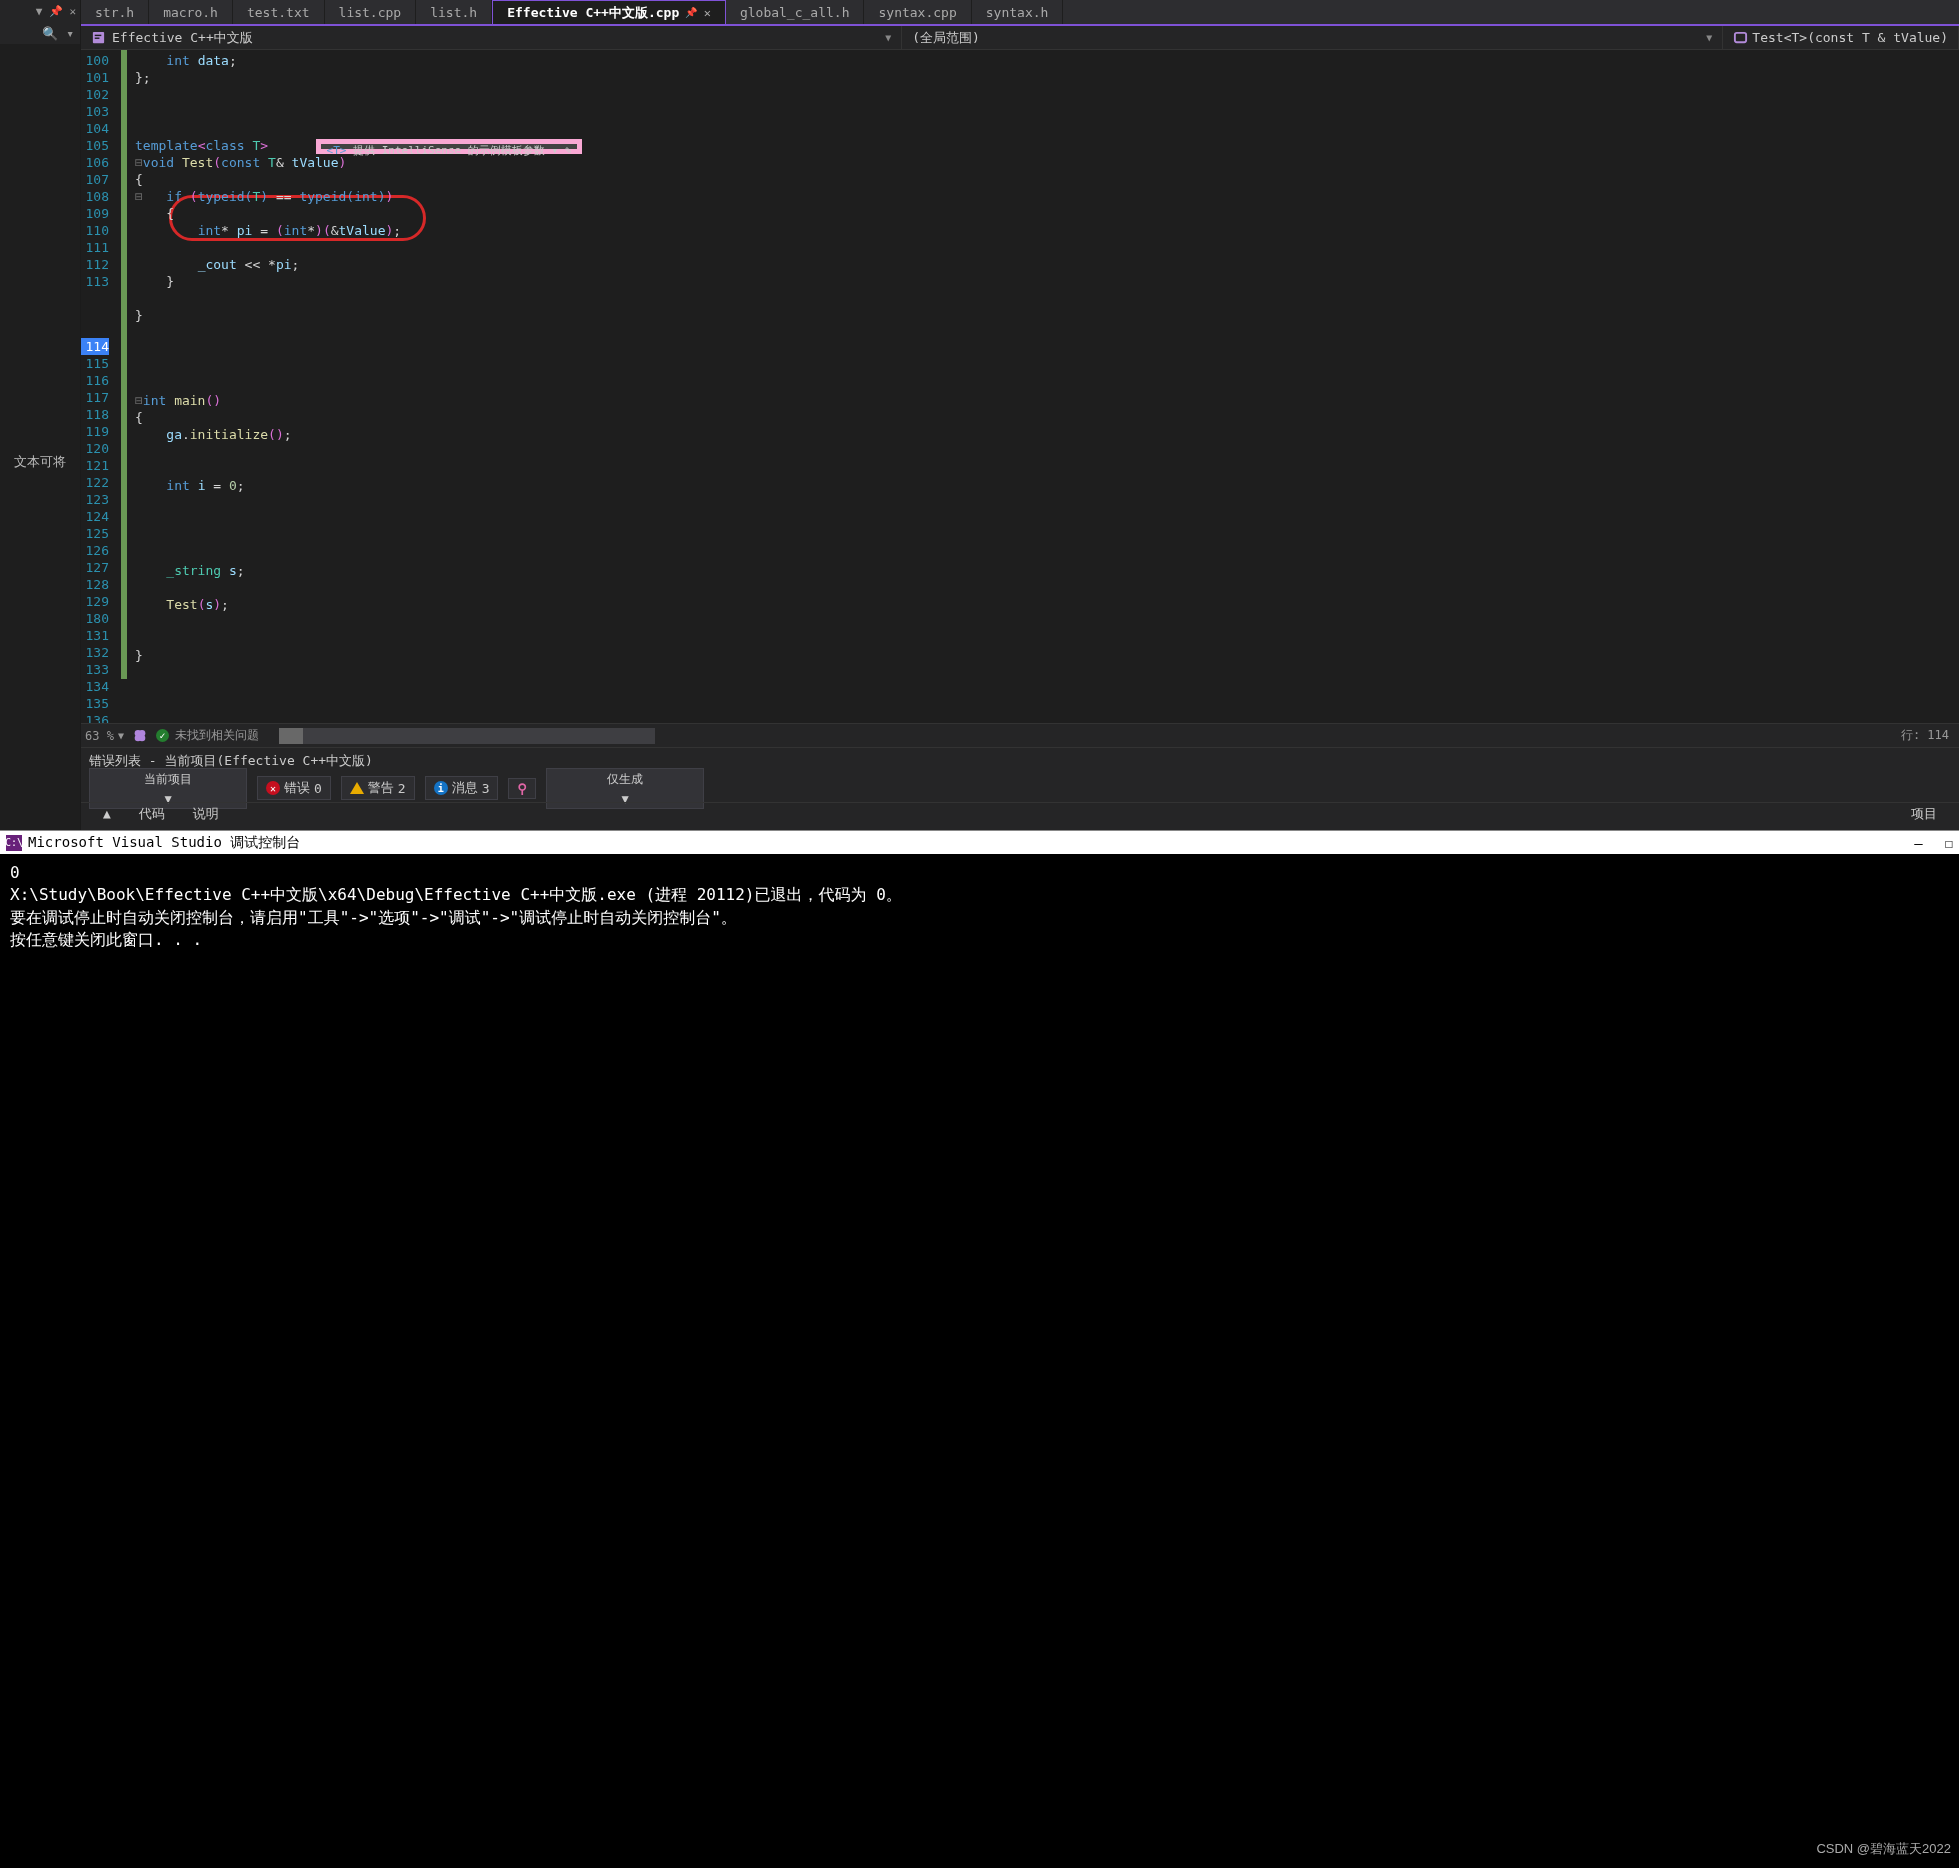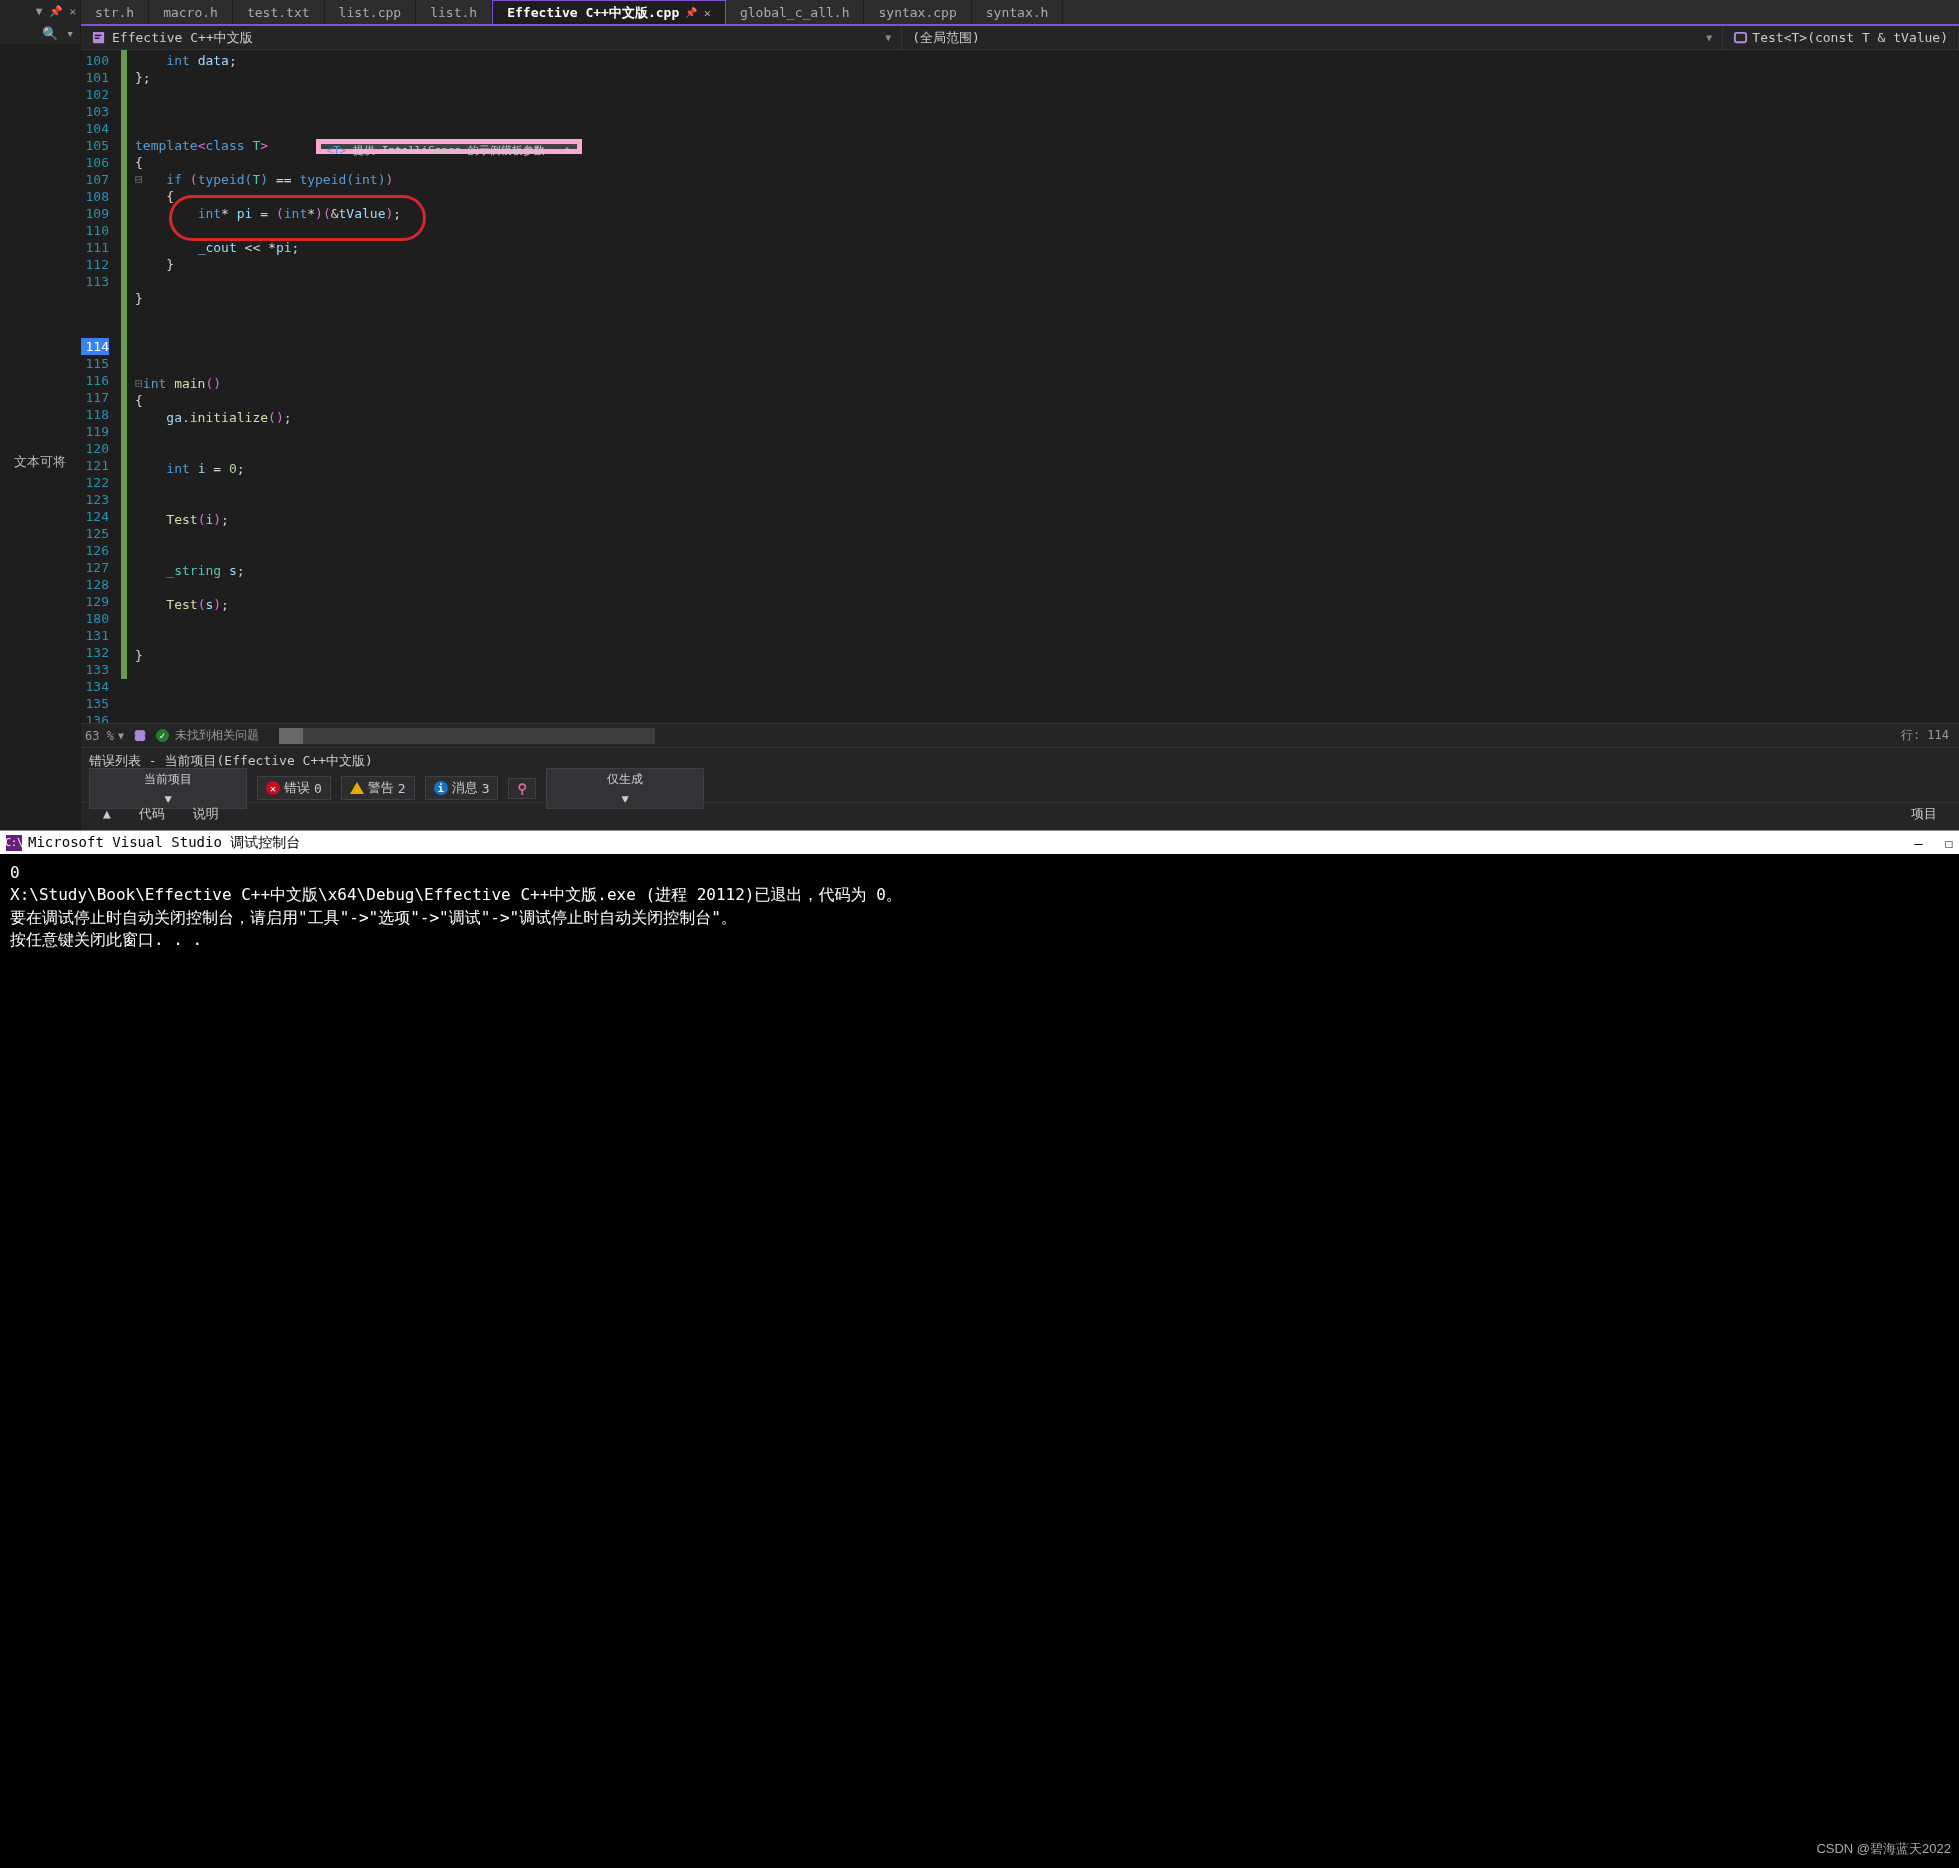--- a/index.html
+++ b/index.html
@@ -387,20 +387,21 @@
             <div class="m"></div>
           </div>
       <div class="code" id="code">
         <div class="red-circle"></div>
       <div class="line">    <span class="kw">int</span> <span class="var">data</span><span class="txt">;</span></div>
             <div class="line"><span class="txt">};</span></div>
             <div class="line"></div>
             <div class="line"></div>
             <div class="line"></div>
             <div class="line"><span class="kw">template</span><span class="par">&lt;</span><span class="kw">class</span> <span class="type">T</span><span class="par">&gt;</span>   <span class="intellisense-tag"><span class="angle">&lt;T&gt;</span> 提供 IntelliSense 的示例模板参数 ▾ ✎</span></div>
+            <div class="line"><span class="gutter2">⊟</span><span class="kw">void</span> <span class="fn">Test</span><span class="par">(</span><span class="kw">const</span> <span class="type">T</span><span class="txt">&amp;</span> <span class="var">tValue</span><span class="par">)</span></div>
             <div class="line"><span class="txt">{</span></div>
             <div class="line"><span class="gutter2">⊟</span>   <span class="kw">if</span> <span class="par">(</span><span class="kw">typeid</span><span class="par2">(</span><span class="type">T</span><span class="par2">)</span> <span class="op">==</span> <span class="kw">typeid</span><span class="par2">(</span><span class="kw">int</span><span class="par2">)</span><span class="par">)</span></div>
             <div class="line">    <span class="txt">{</span></div>
             <div class="line">        <span class="kw">int</span><span class="op">*</span> <span class="var">pi</span> <span class="op">=</span> <span class="par">(</span><span class="kw">int</span><span class="op">*</span><span class="par">)</span><span class="par">(</span><span class="op">&amp;</span><span class="var">tValue</span><span class="par">)</span><span class="txt">;</span></div>
             <div class="line"></div>
             <div class="line">        <span class="var">_cout</span> <span class="op">&lt;&lt;</span> <span class="op">*</span><span class="var">pi</span><span class="txt">;</span></div>
             <div class="line">    <span class="txt">}</span></div>
             <div class="line"></div>
             <div class="line"><span class="txt">}</span></div>
             <div class="line"></div>
@@ -408,21 +409,20 @@
             <div class="line"></div>
             <div class="line"></div>
             <div class="line"><span class="gutter2">⊟</span><span class="kw">int</span> <span class="fn">main</span><span class="par">(</span><span class="par">)</span></div>
             <div class="line"><span class="txt">{</span></div>
             <div class="line">    <span class="var">ga</span><span class="txt">.</span><span class="fn">initialize</span><span class="par">(</span><span class="par">)</span><span class="txt">;</span></div>
             <div class="line"></div>
             <div class="line"></div>
             <div class="line">    <span class="kw">int</span> <span class="var">i</span> <span class="op">=</span> <span class="num">0</span><span class="txt">;</span></div>
             <div class="line"></div>
             <div class="line"></div>
-            <div class="line">    <span class="fn">Test</span><span class="par">(</span><span class="var">i</span><span class="par">)</span><span class="txt">;</span></div>
             <div class="line"></div>
             <div class="line"></div>
             <div class="line">    <span class="type">_string</span> <span class="var">s</span><span class="txt">;</span></div>
             <div class="line"></div>
             <div class="line">    <span class="fn">Test</span><span class="par">(</span><span class="var">s</span><span class="par">)</span><span class="txt">;</span></div>
             <div class="line"></div>
             <div class="line"></div>
             <div class="line"><span class="txt">}</span></div>
             <div class="line"></div>
           </div>

